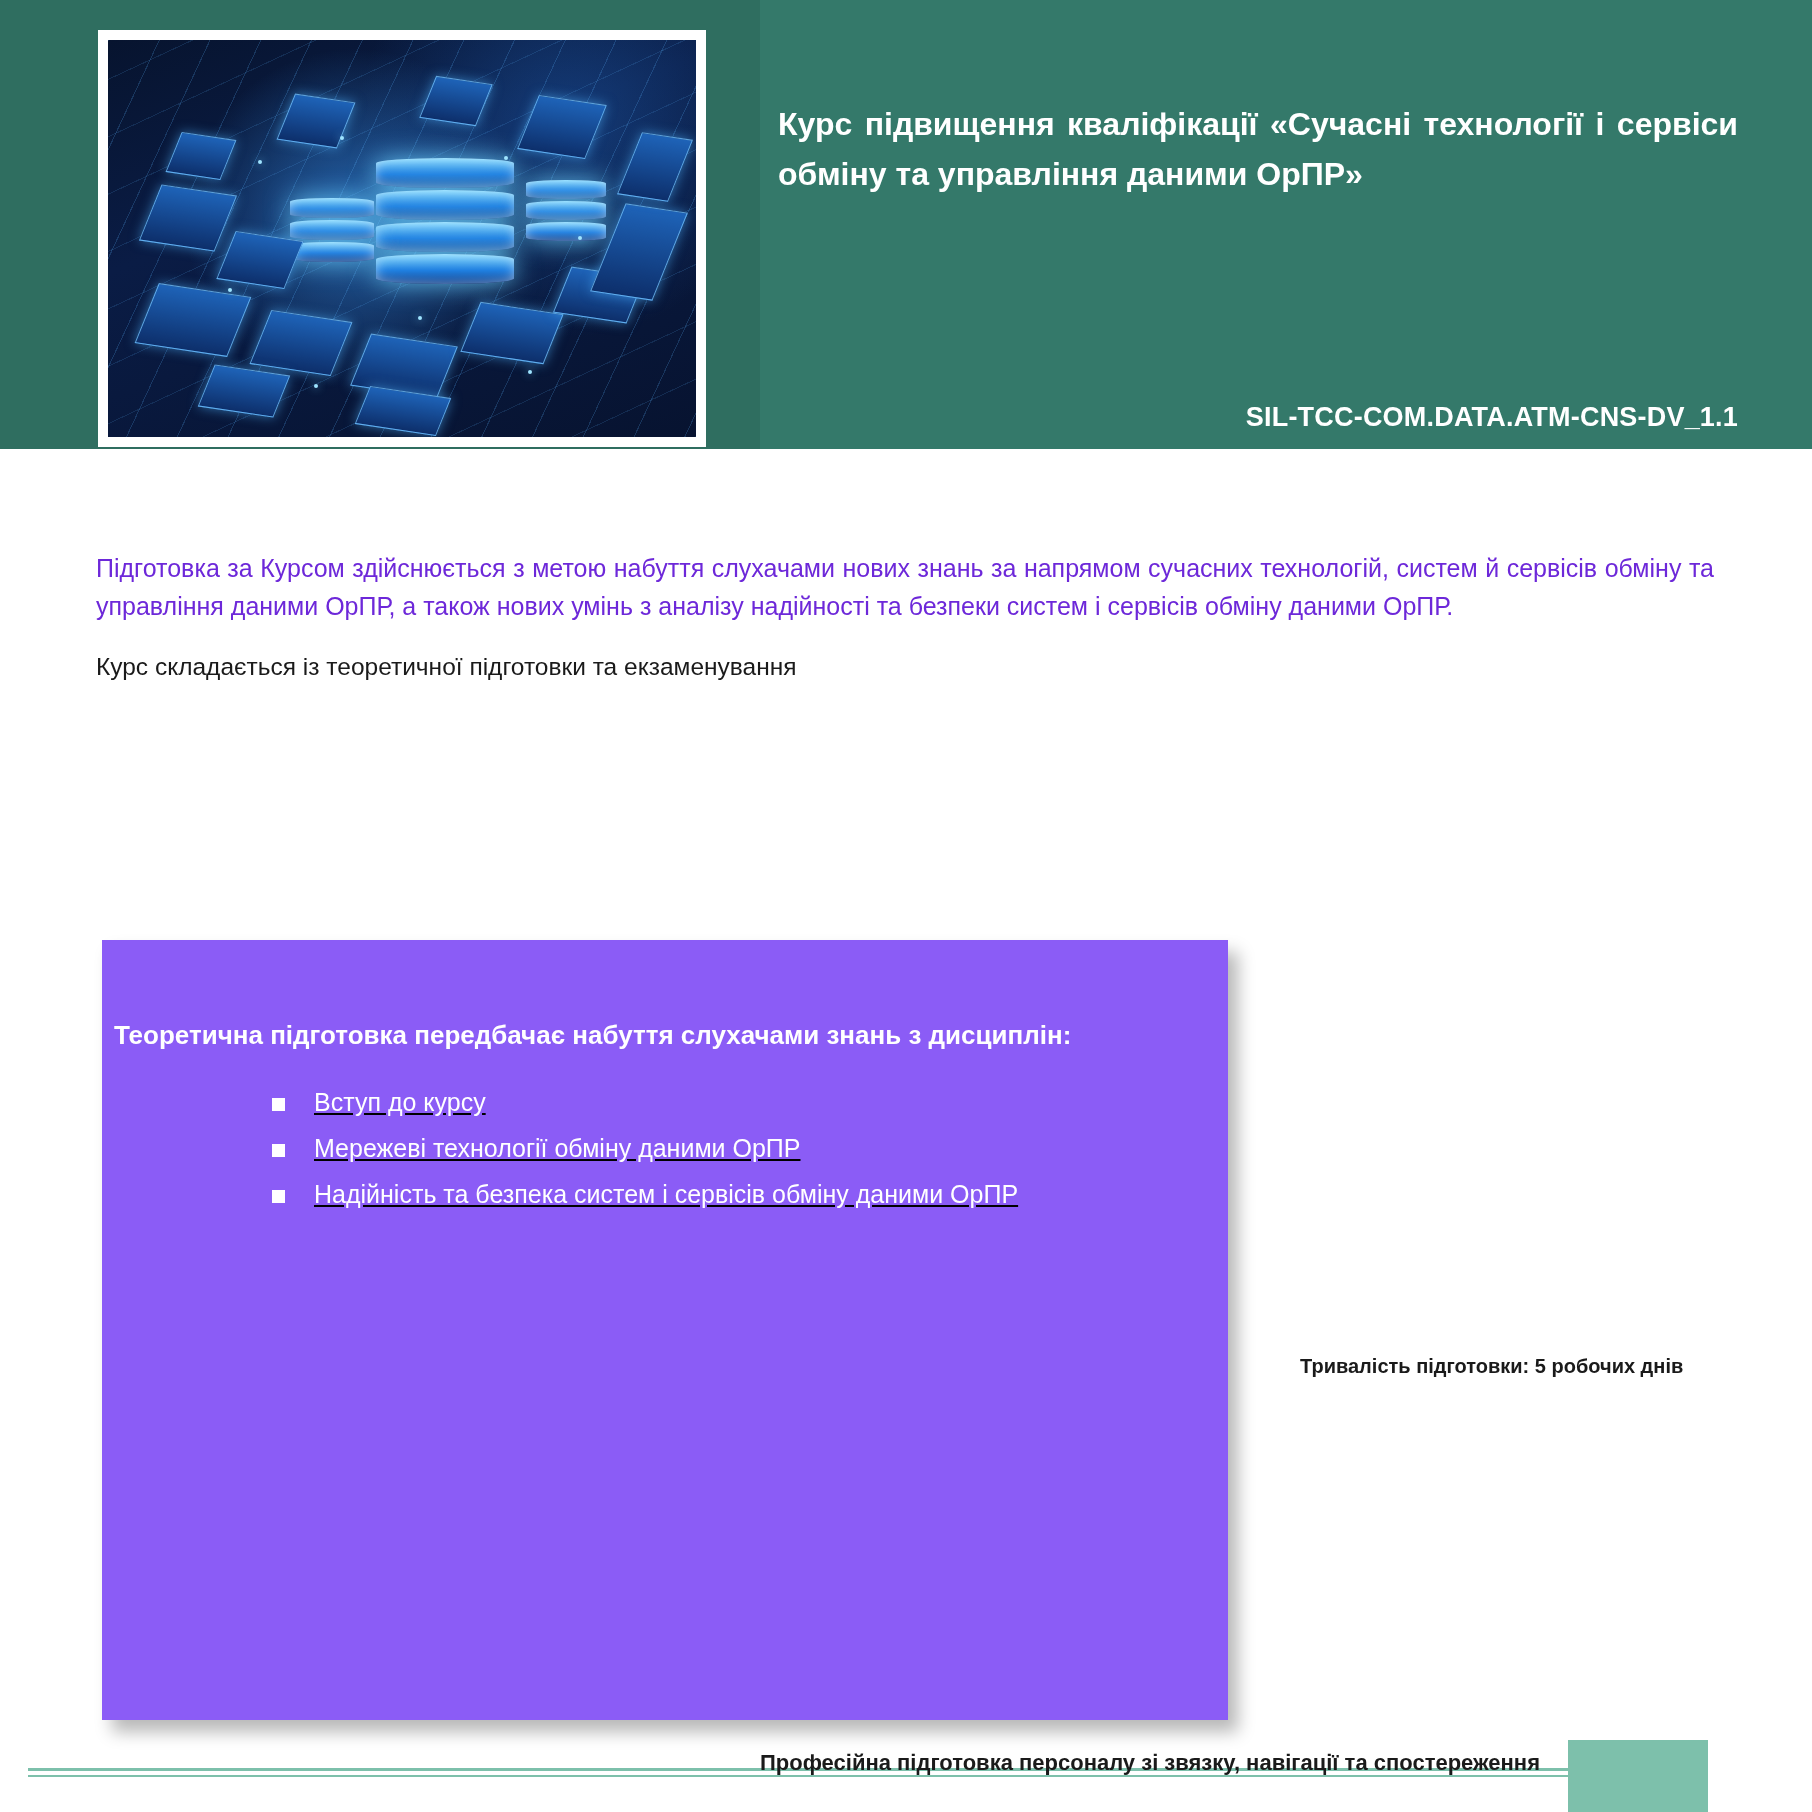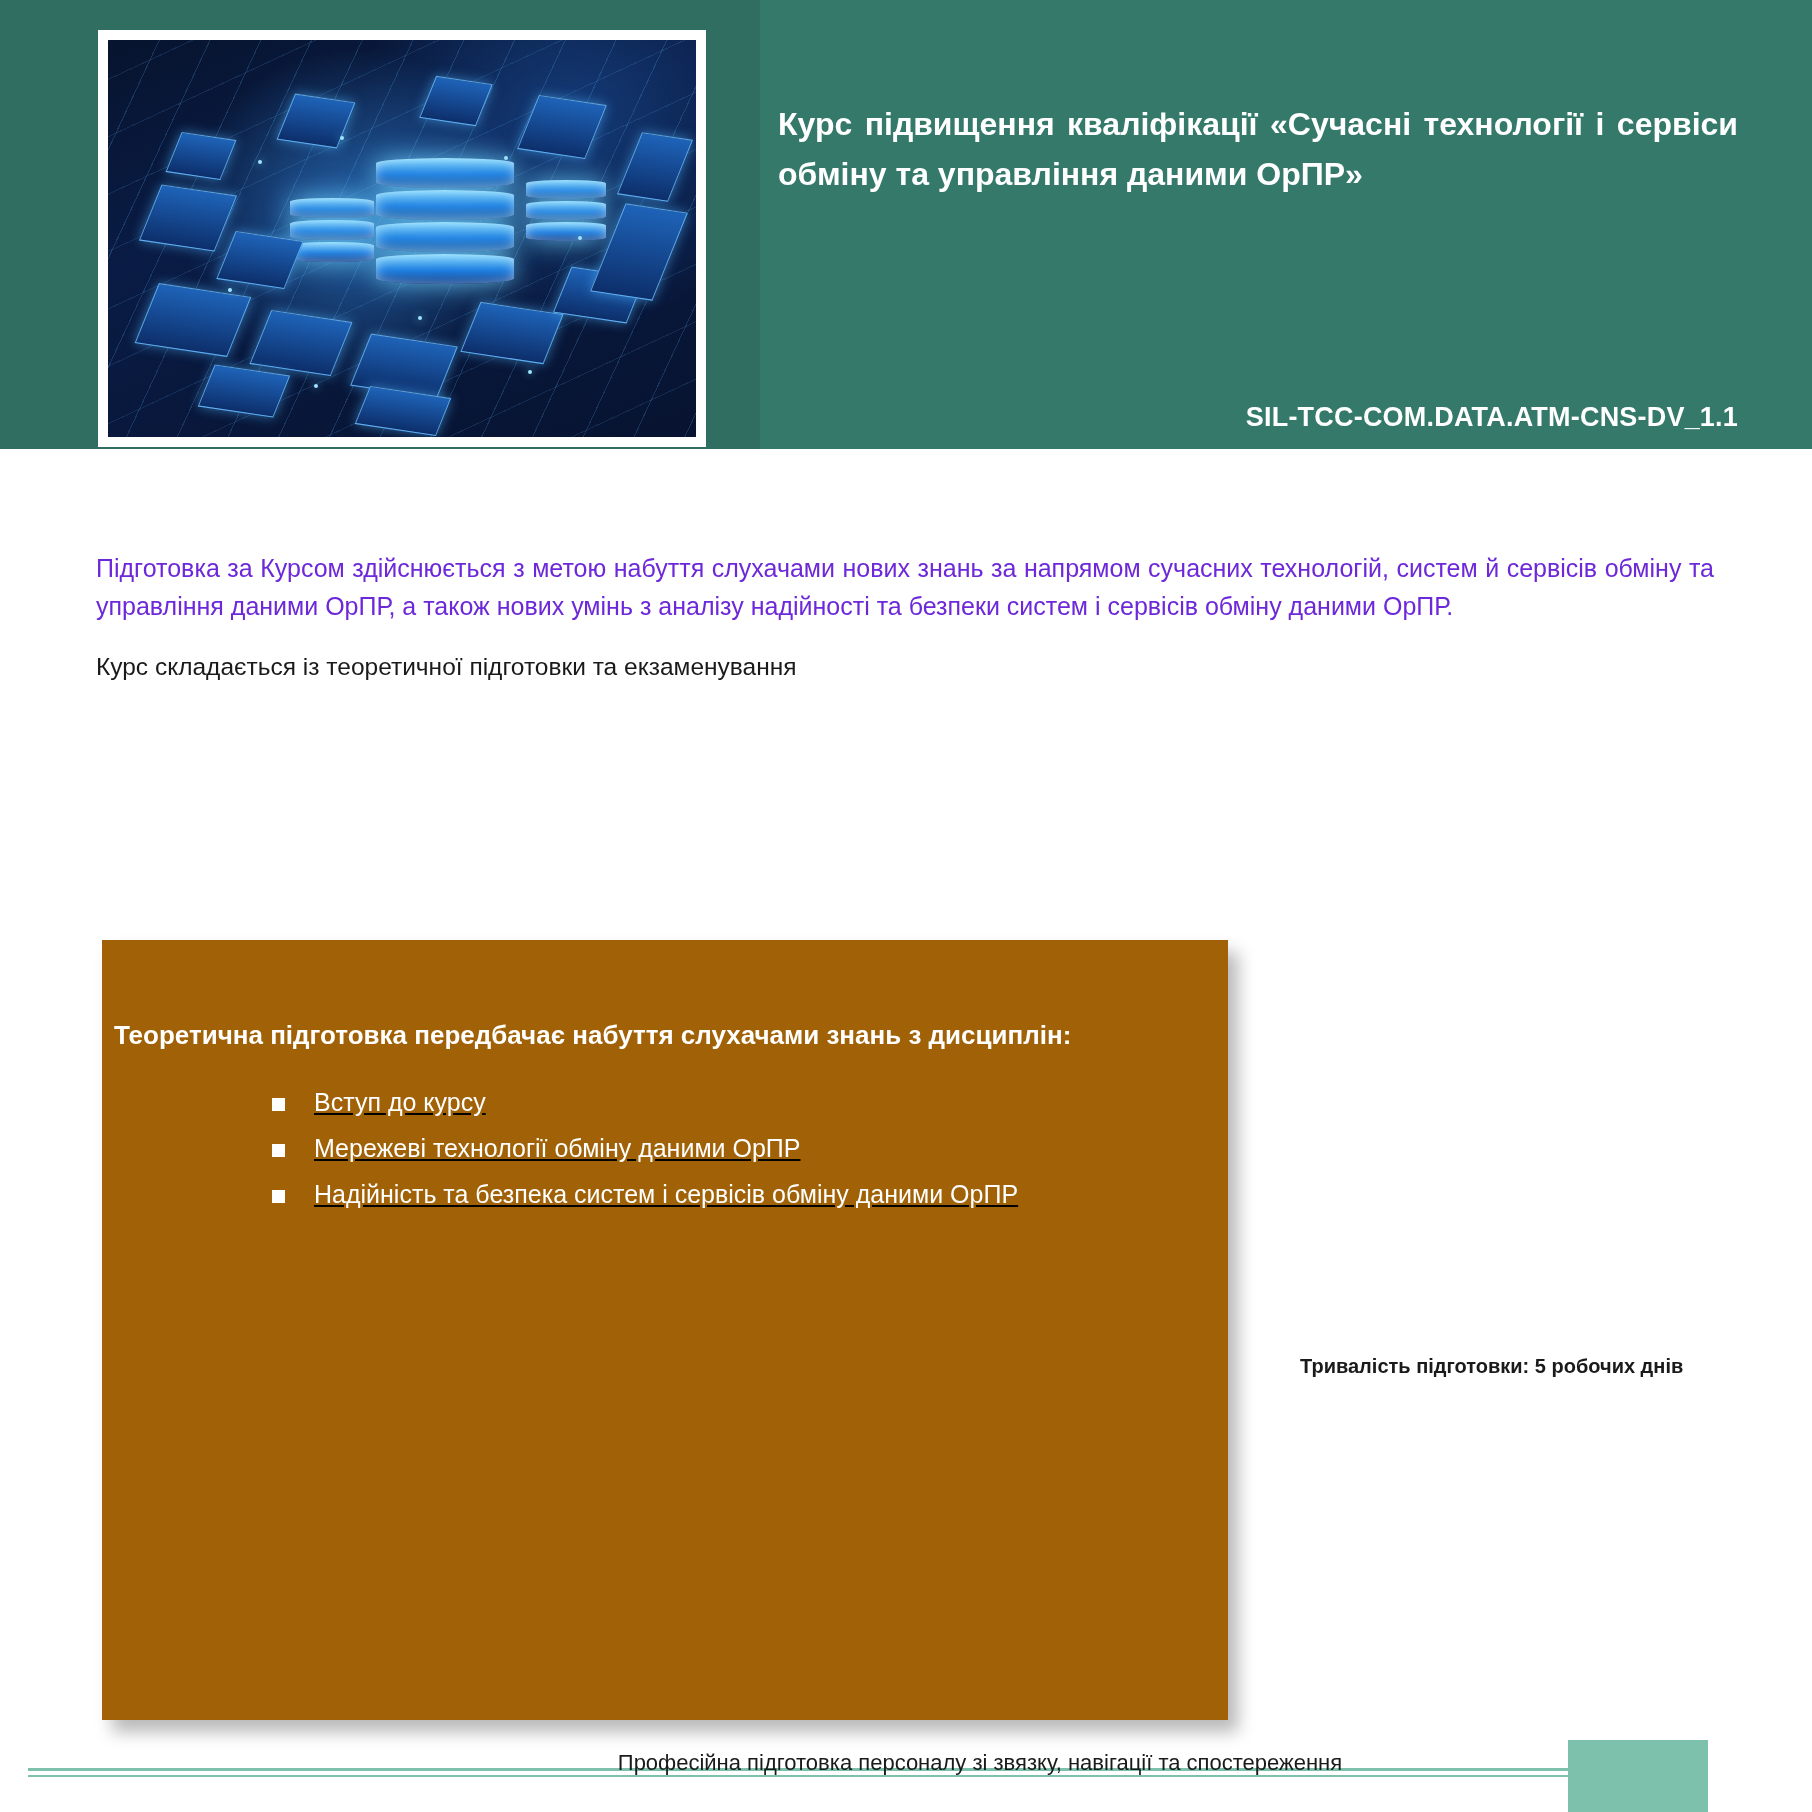--- a/index.html
+++ b/index.html
@@ -131,21 +131,21 @@
     line-height: 1.52;
   }
 
   
   .content-card {
     position: absolute;
     left: 102px;
     top: 940px;
     width: 1126px;
     height: 780px;
-    background: #a16207;
+    background: #8b5cf6;
     box-shadow: 10px 12px 16px rgba(0,0,0,0.28);
   }
   .card-heading {
     position: absolute;
     left: 12px;
     top: 80px;
     width: 1100px;
     color: #ffffff;
     font-size: 26px;
     font-weight: bold;
@@ -220,24 +220,24 @@
     top: 1740px;
     width: 140px;
     height: 72px;
     background: #7dc0ab;
   }
   .footer-text {
     position: absolute;
     left: 420px;
     top: 1750px;
     width: 1120px;
-    text-align: center;
+    text-align: right;
     color: #1a1a1a;
     font-size: 22px;
-    font-weight: normal;
+    font-weight: bold;
   }
 </style>
 </head>
 <body>
 
 <div class="header-band"></div>
 
 <div class="hero-image-frame">
   <div class="hero-image">
     <div class="grid-lines"></div>

